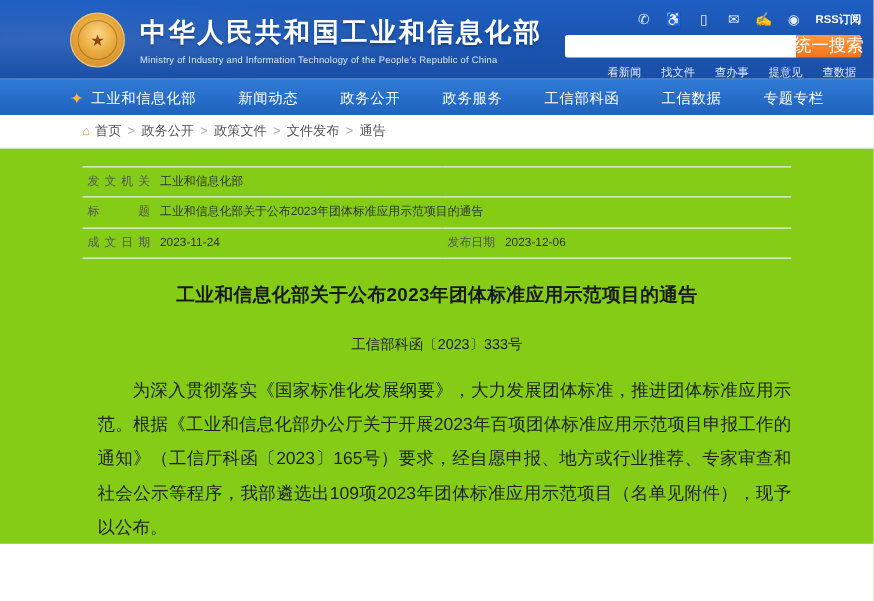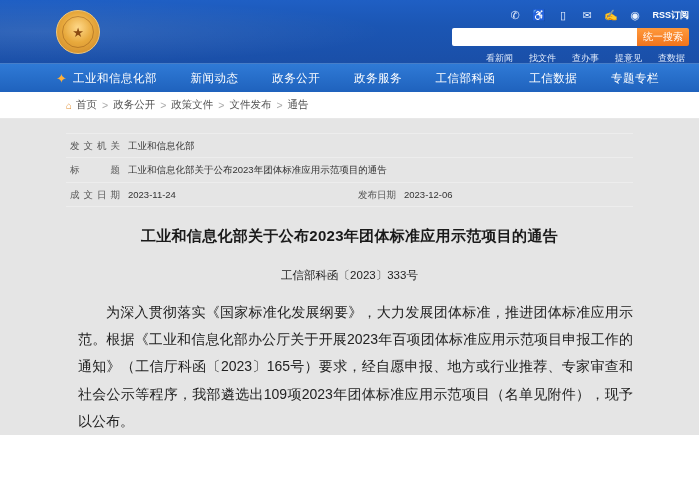--- a/index.html
+++ b/index.html
@@ -121,21 +121,21 @@
     font-size: 9px;
     padding: 0 5px;
     color: #333;
     background: #fff;
     border-radius: 2px 0 0 2px;
   }
   .search-btn {
     width: 52px;
     background: linear-gradient(180deg,#ff9a3d,#f2741c);
     color: #fff;
-    font-size: 10px;
+    font-size: 14px;
     display: flex;
     align-items: center;
     justify-content: center;
     border-radius: 0 2px 2px 0;
     cursor: pointer;
     white-space: nowrap;
   }
   .quick-links {
     display: flex;
     justify-content: flex-end;
@@ -188,21 +188,21 @@
     padding-left: 66px;
     font-size: 10.5px;
     color: #555;
   }
   .crumb-home { color: #e08b2c; margin-right: 4px; font-size: 10px; }
   .crumb-wrap .sep { margin: 0 5px; color: #aaa; }
   .crumb-wrap a { color: #555; text-decoration: none; cursor: pointer; }
 
   
   .page {
-    background: #e5e5e5;
+    background: #84cc16;
     padding: 14px 66px 0 66px;
   }
 
   
   .meta {
     width: 100%;
     border-collapse: collapse;
     font-size: 9.5px;
     color: #444;
     margin-bottom: 10px;
@@ -249,20 +249,24 @@
   .doc-body p.indent { text-indent: 2em; }
 </style>
 </head>
 <body>
 
 <div class="header">
   <div class="header-inner">
     <div class="emblem">
       <div class="ring"></div>
       <div class="star">★</div>
+    </div>
+    <div class="title-block">
+      <div class="site-title">中华人民共和国工业和信息化部</div>
+      <div class="site-subtitle">Ministry of Industry and Information Technology of the People's Republic of China</div>
     </div>
   </div>
 
   <div class="header-right">
     <div class="top-icons">
       <span class="ic">✆</span>
       <span class="ic">♿</span>
       <span class="ic">▯</span>
       <span class="ic">✉</span>
       <span class="ic">✍</span>

